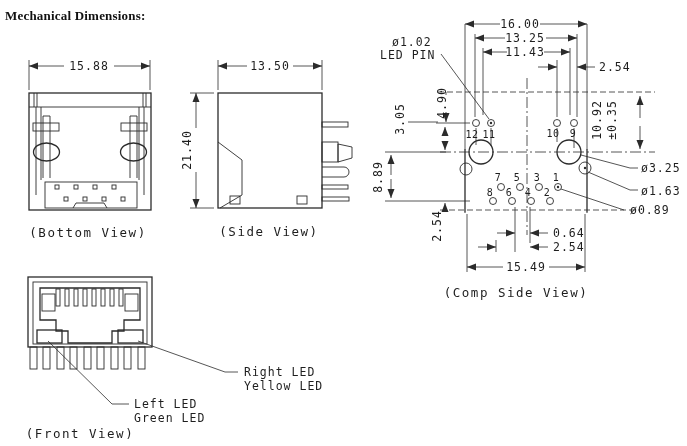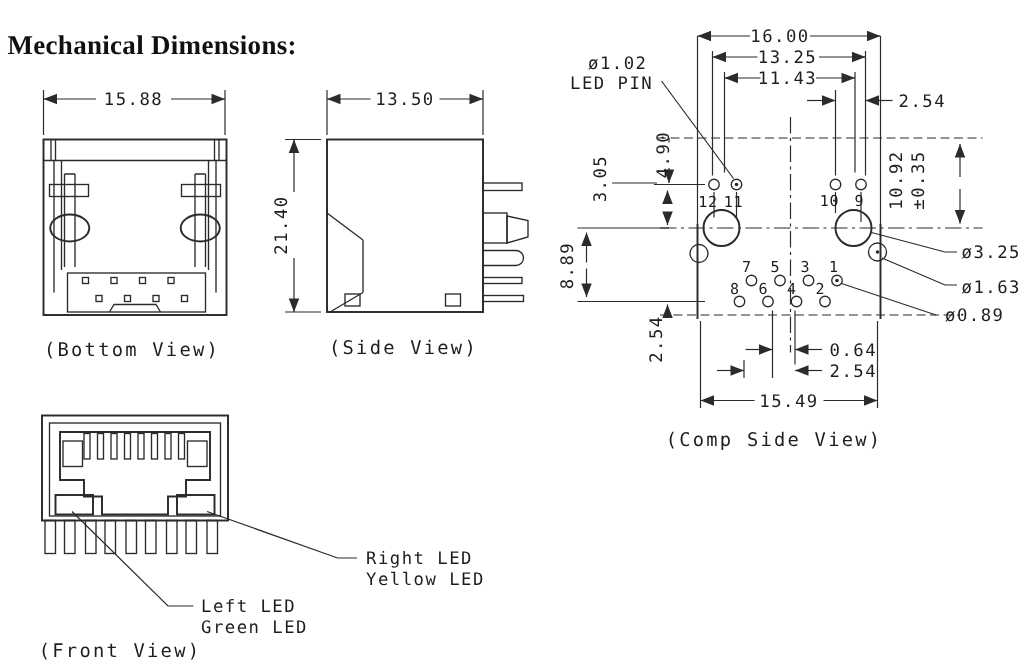--- a/index.html
+++ b/index.html
@@ -1,19 +1,19 @@
 <!DOCTYPE html>
 <html><head>
 <meta charset="utf-8">
 <style>
   html,body{margin:0;padding:0;background:#fff;}
   .canvas{position:relative;width:687px;height:446px;background:#ffffff;overflow:hidden;
           font-family:"DejaVu Sans Mono", monospace;}
-  .title{position:absolute;left:5px;top:20px;font-family:"Liberation Serif",serif;
-         font-weight:bold;font-size:18px;color:#111;letter-spacing:.2px;}
+  .title{position:absolute;left:5px;top:8px;font-family:"Liberation Serif",serif;
+         font-weight:bold;font-size:13px;color:#111;letter-spacing:.2px;}
   svg{position:absolute;left:0;top:0;}
   svg text{font-family:"DejaVu Sans Mono",monospace;fill:#1e1e1e;}
   .dim{font-size:11.5px;letter-spacing:1px;}
   .pinnum{font-size:10px;letter-spacing:.5px;}
   .viewlabel{font-size:12.5px;letter-spacing:1.5px;}
   .ol{stroke:#2b2b2b;stroke-width:1.3;fill:none;stroke-linecap:square;}
   .tl{stroke:#2b2b2b;stroke-width:.9;fill:none;}
   .dl{stroke:#2b2b2b;stroke-width:.8;fill:none;}
   .dash{stroke-dasharray:6 3;}
   .dashdot{stroke-dasharray:11 3 2 3;}

